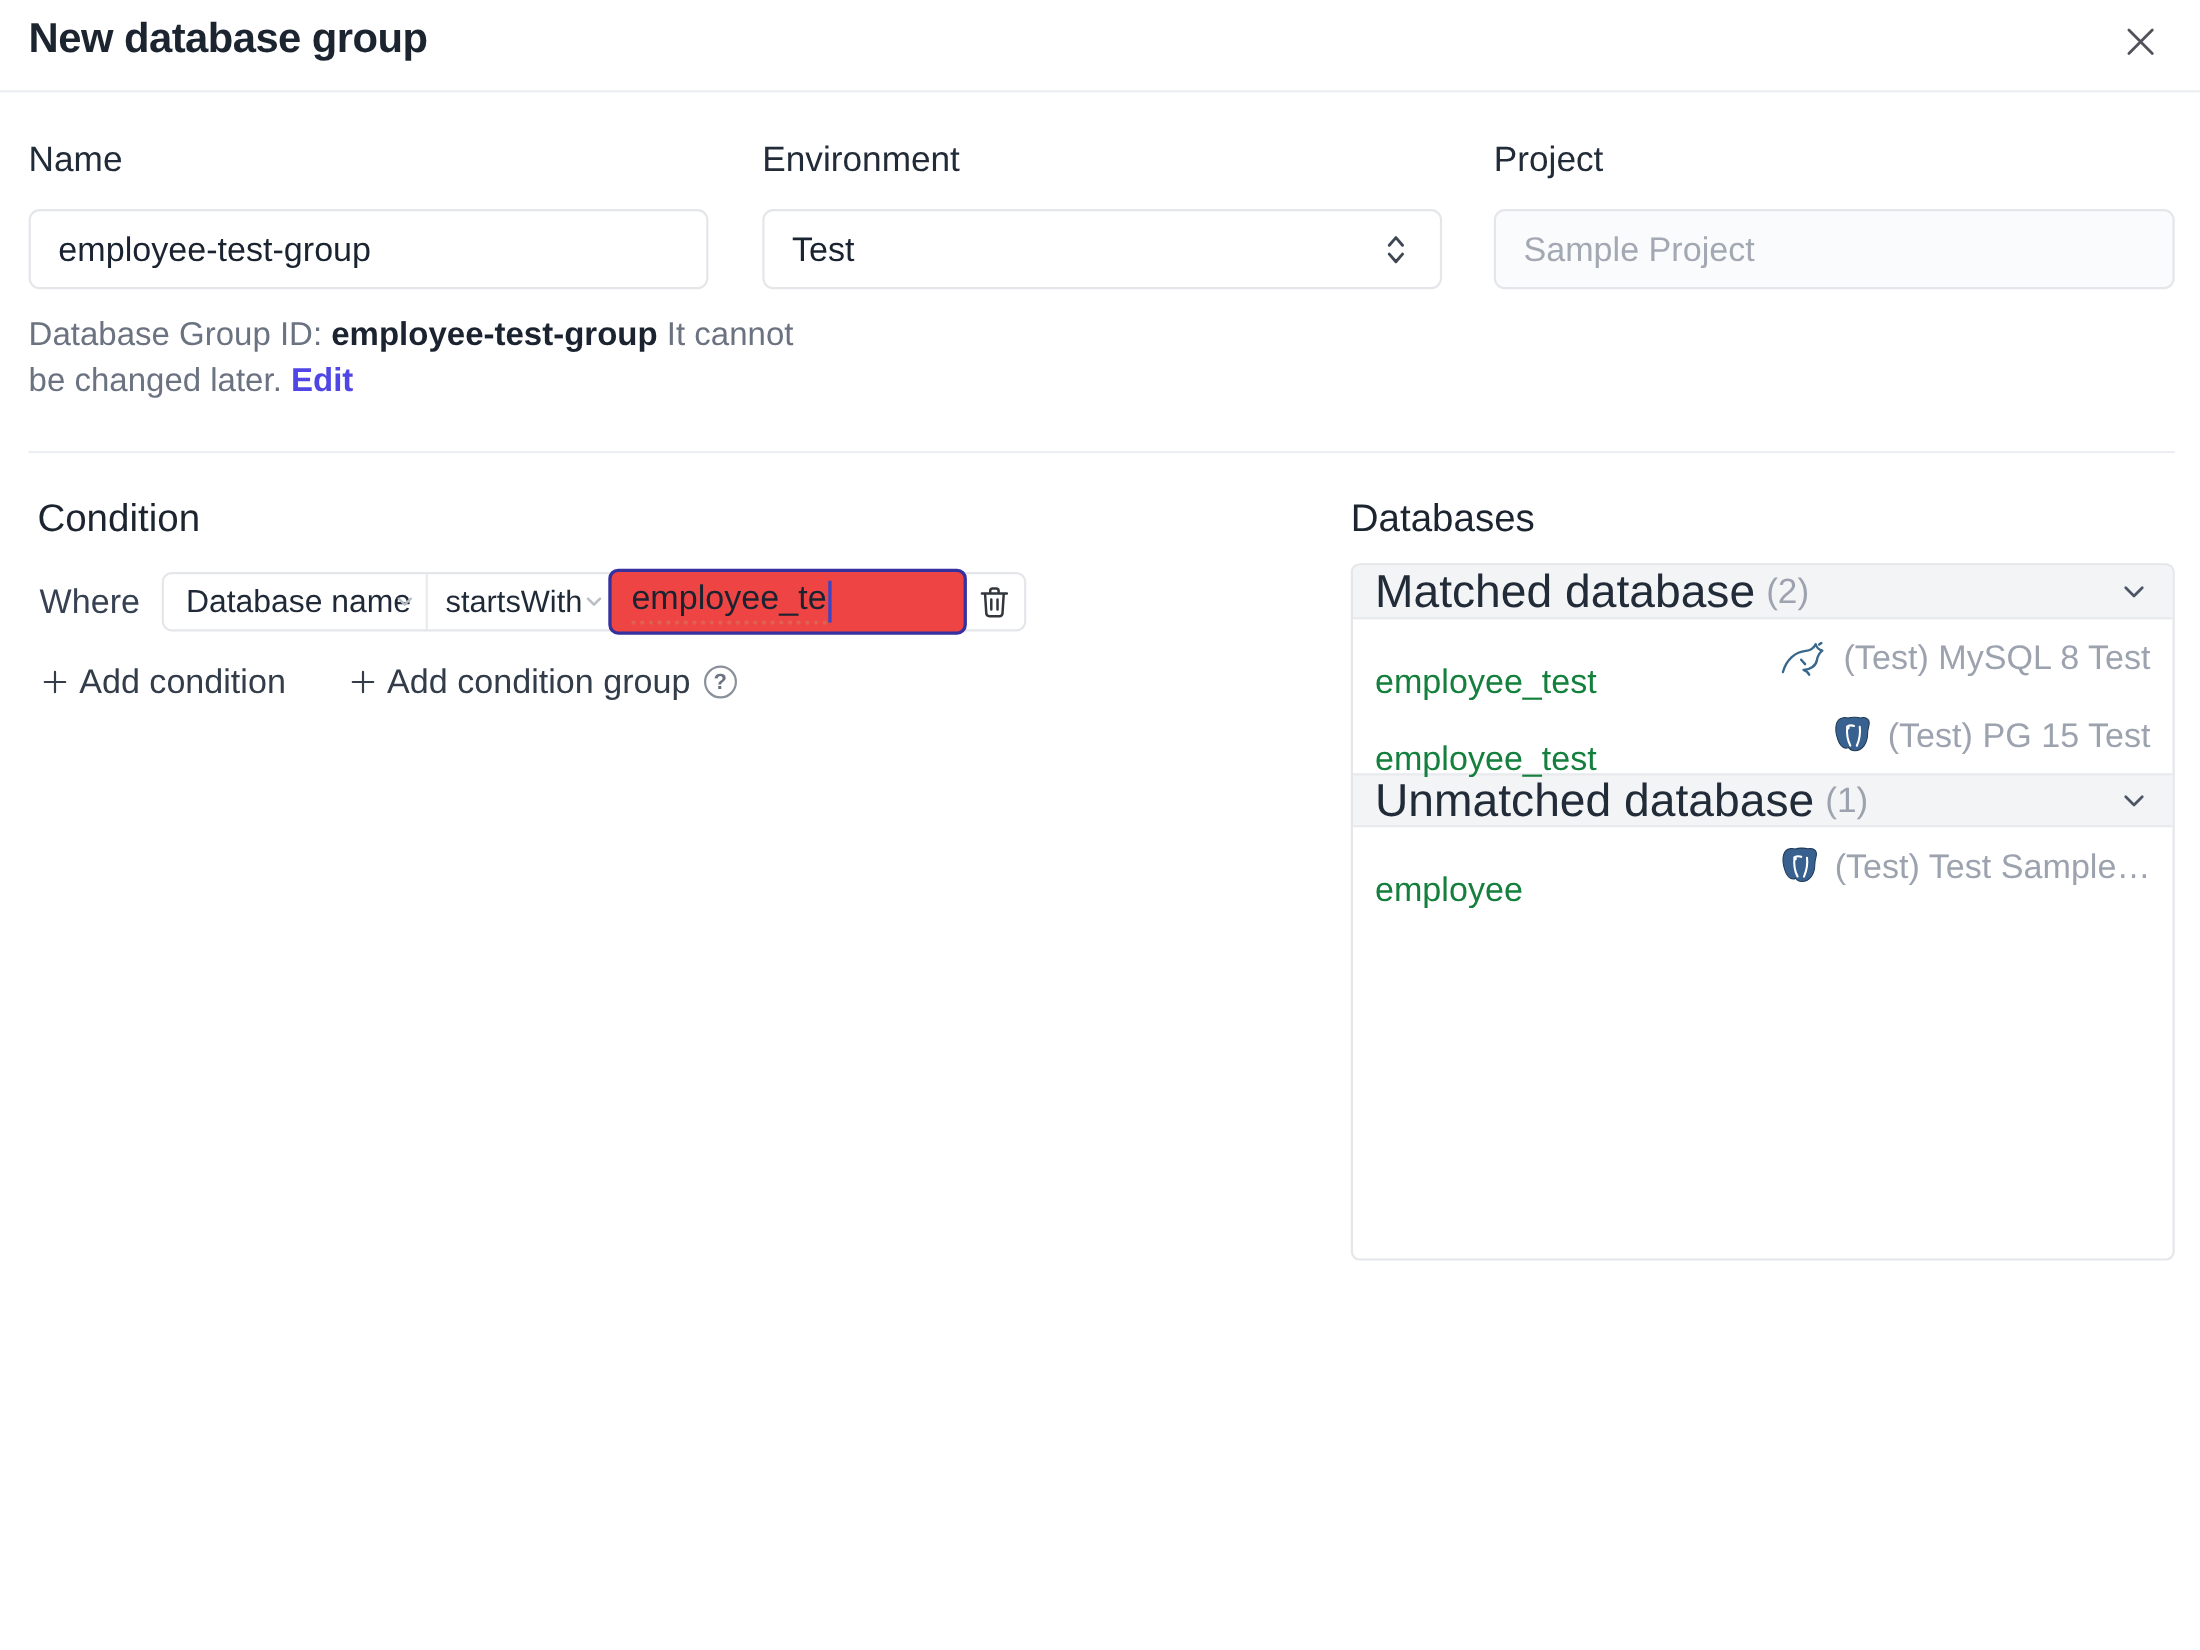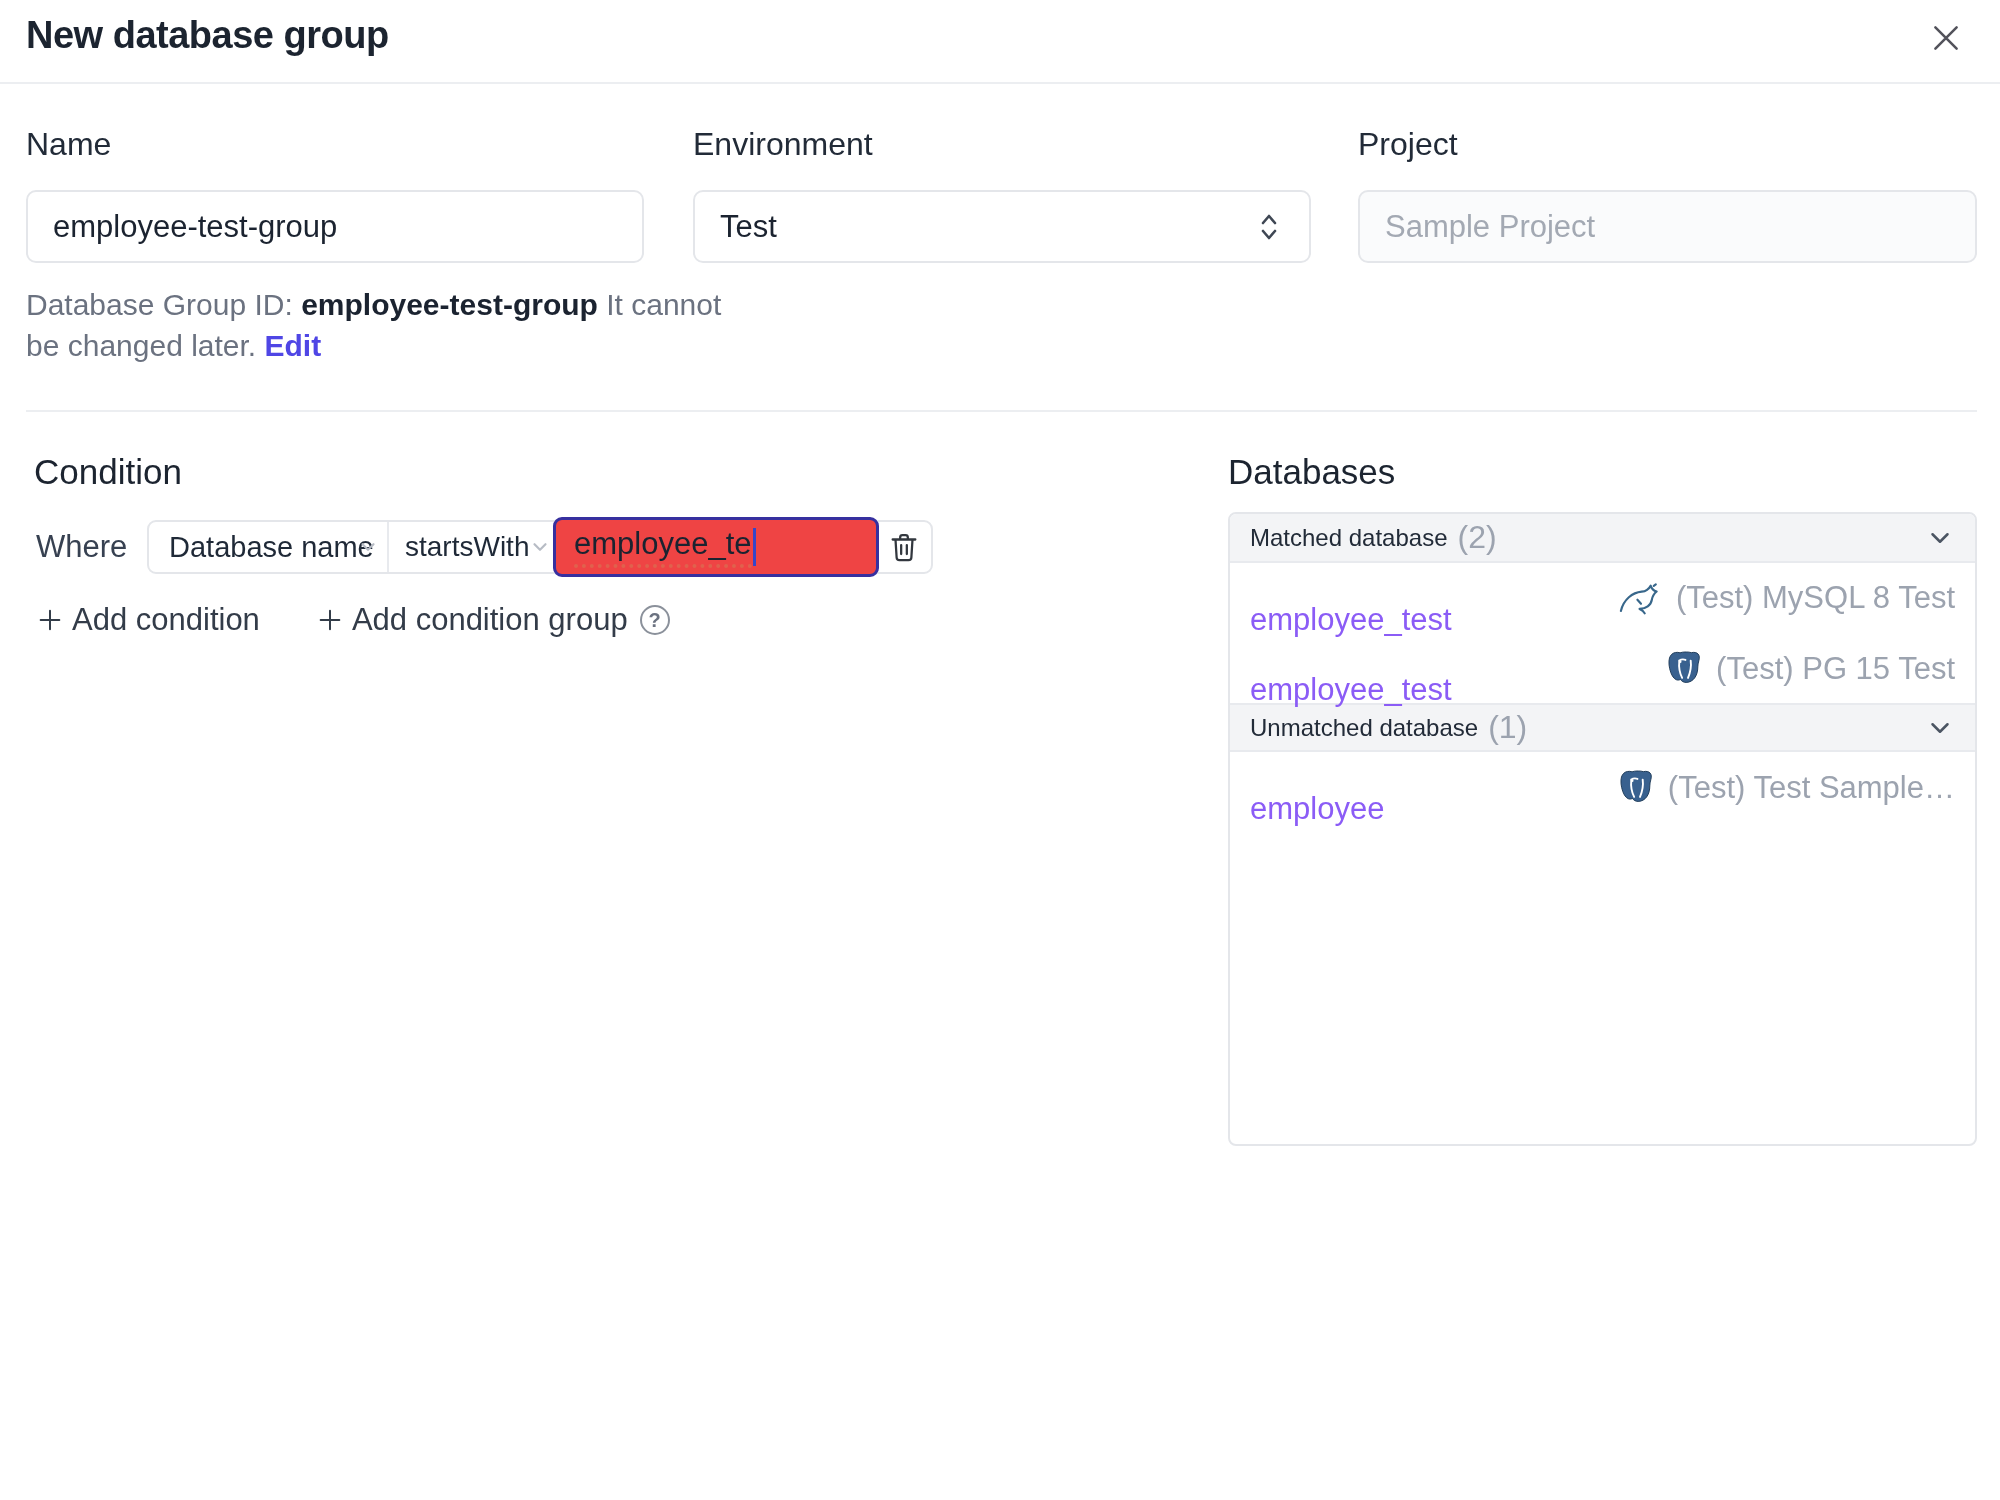--- a/index.html
+++ b/index.html
@@ -61,26 +61,26 @@
   .help-circle { width:30px; height:30px; border:2px solid #8b919b; border-radius:50%;
                  color:#6b7280; font-size:20px; font-weight:700; display:flex;
                  align-items:center; justify-content:center; margin-left:4px; }
 
   
   .db-heading { left:1228px; }
   .db-panel { position:absolute; left:1228px; top:512px; width:749px; height:634px;
               border:2px solid #e4e6ea; border-radius:8px; background:#fff; overflow:hidden; }
   .db-group-header { height:49px; background:#f3f4f6; border-bottom:2px solid #e8eaee;
                      display:flex; align-items:center; padding:0 20px; cursor:pointer; }
-  .db-group-header .gh-title { font-size:24px; font-weight:500; color:#222b38; }
+  .db-group-header .gh-title { font-size:42px; font-weight:500; color:#222b38; }
   .db-group-header .gh-count { font-size:32px; color:#9ca3af; margin-left:10px; }
   .db-group-header .gh-chevron { margin-left:auto; }
   .db-group-header.second { border-top:2px solid #e8eaee; }
   .db-row { height:70px; display:flex; align-items:center; padding:0 20px; }
-  .db-row .db-name { font-size:31px; color:#8b5cf6;margin-top:44px; }
+  .db-row .db-name { font-size:31px; color:#15803d;margin-top:44px; }
   .db-row .db-instance { margin-left:auto; display:flex; align-items:flex-end; gap:12px;
                          font-size:31px; color:#9ca3af; }
   svg { display:block; }
 </style>
 </head>
 <body>
 
 <div class="page">
 
   <div class="dlg-header">

